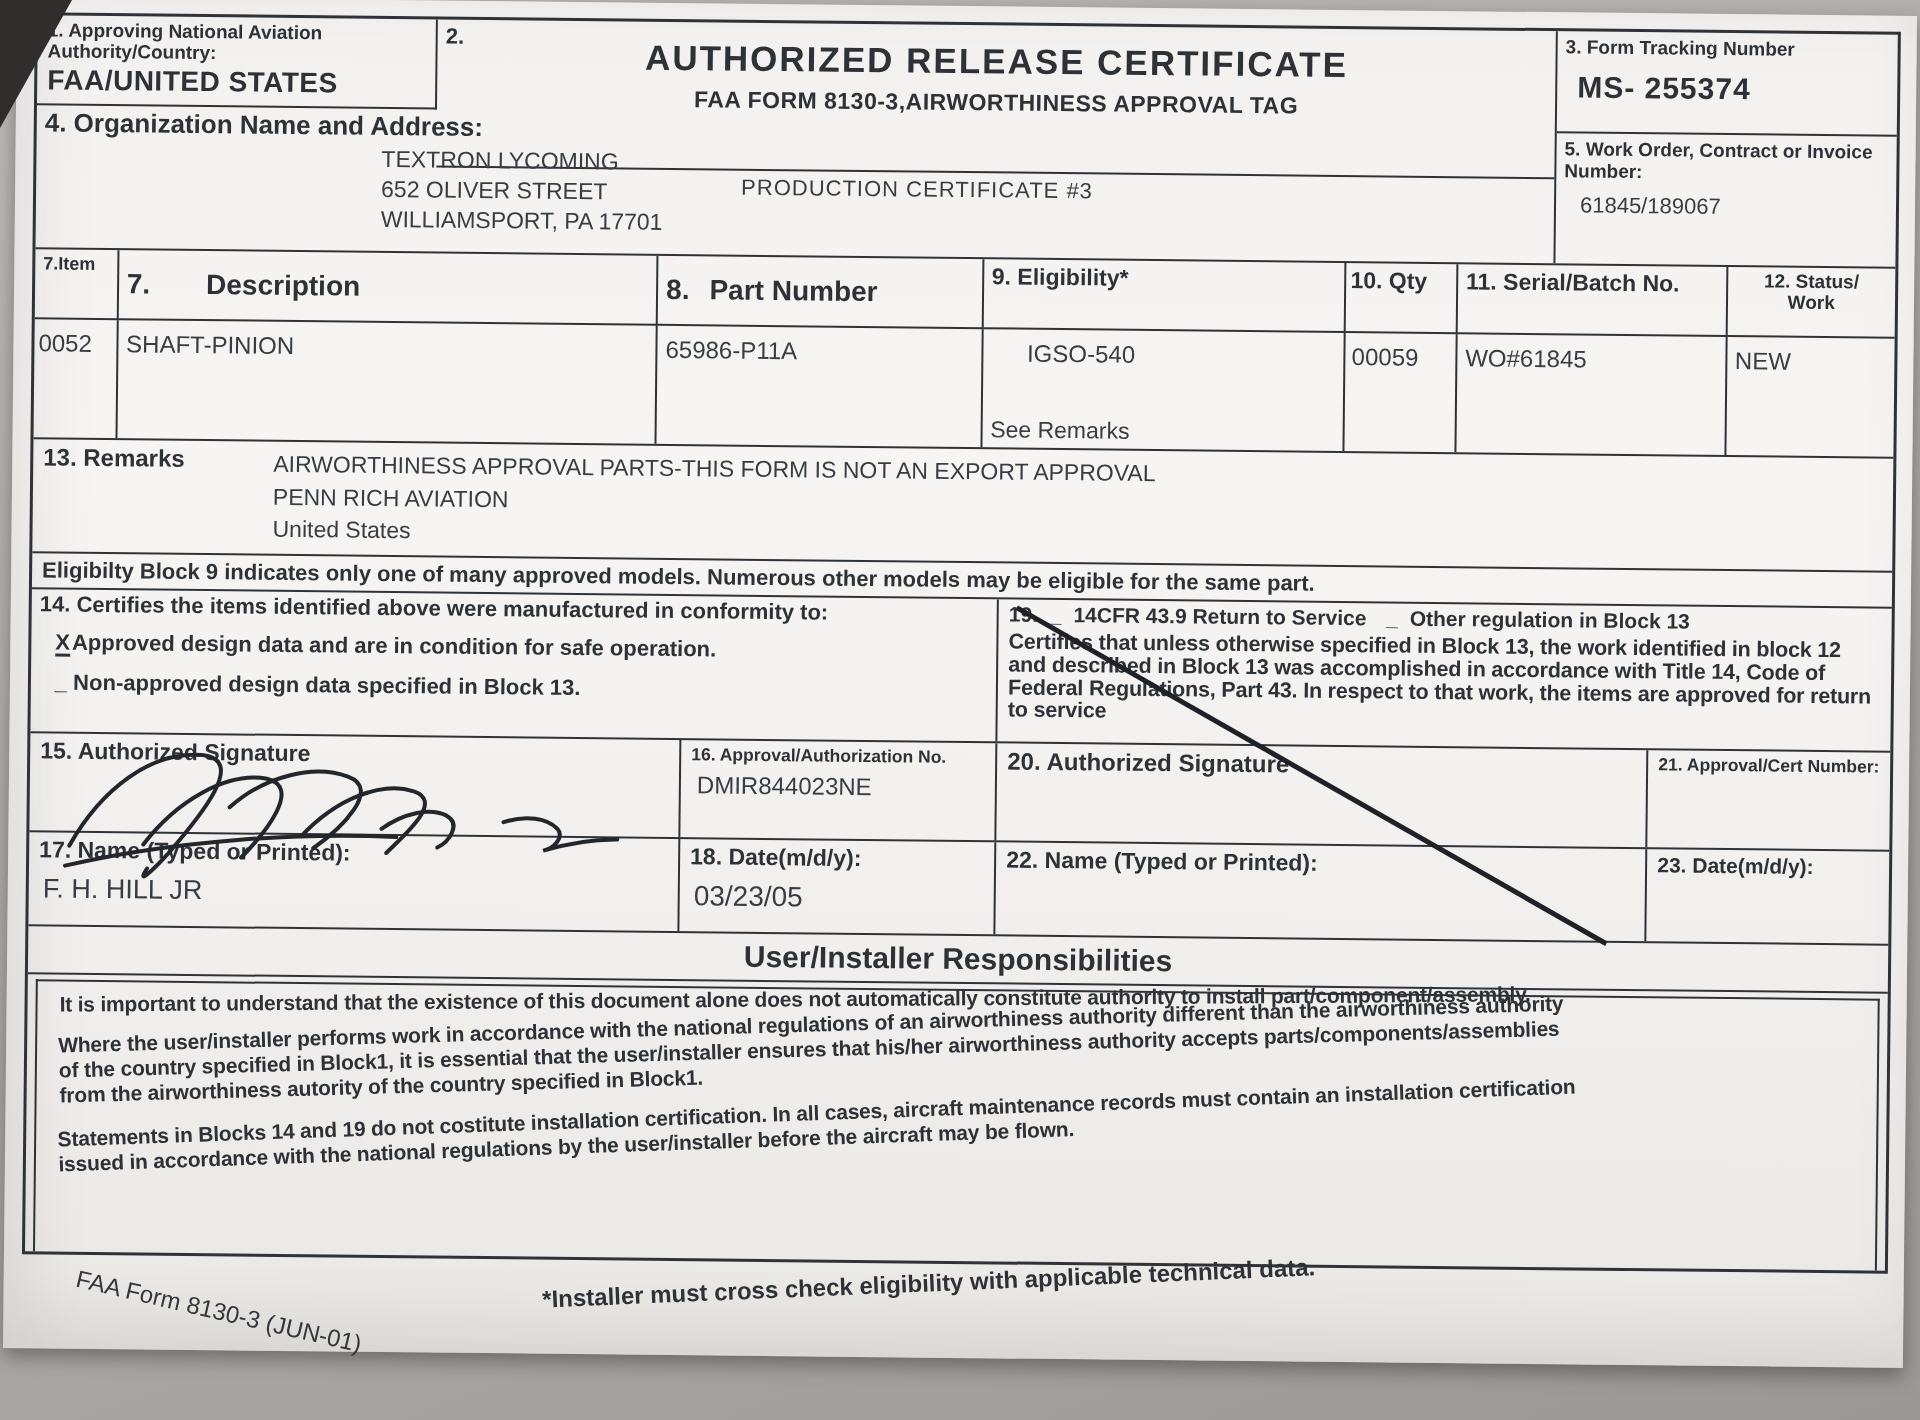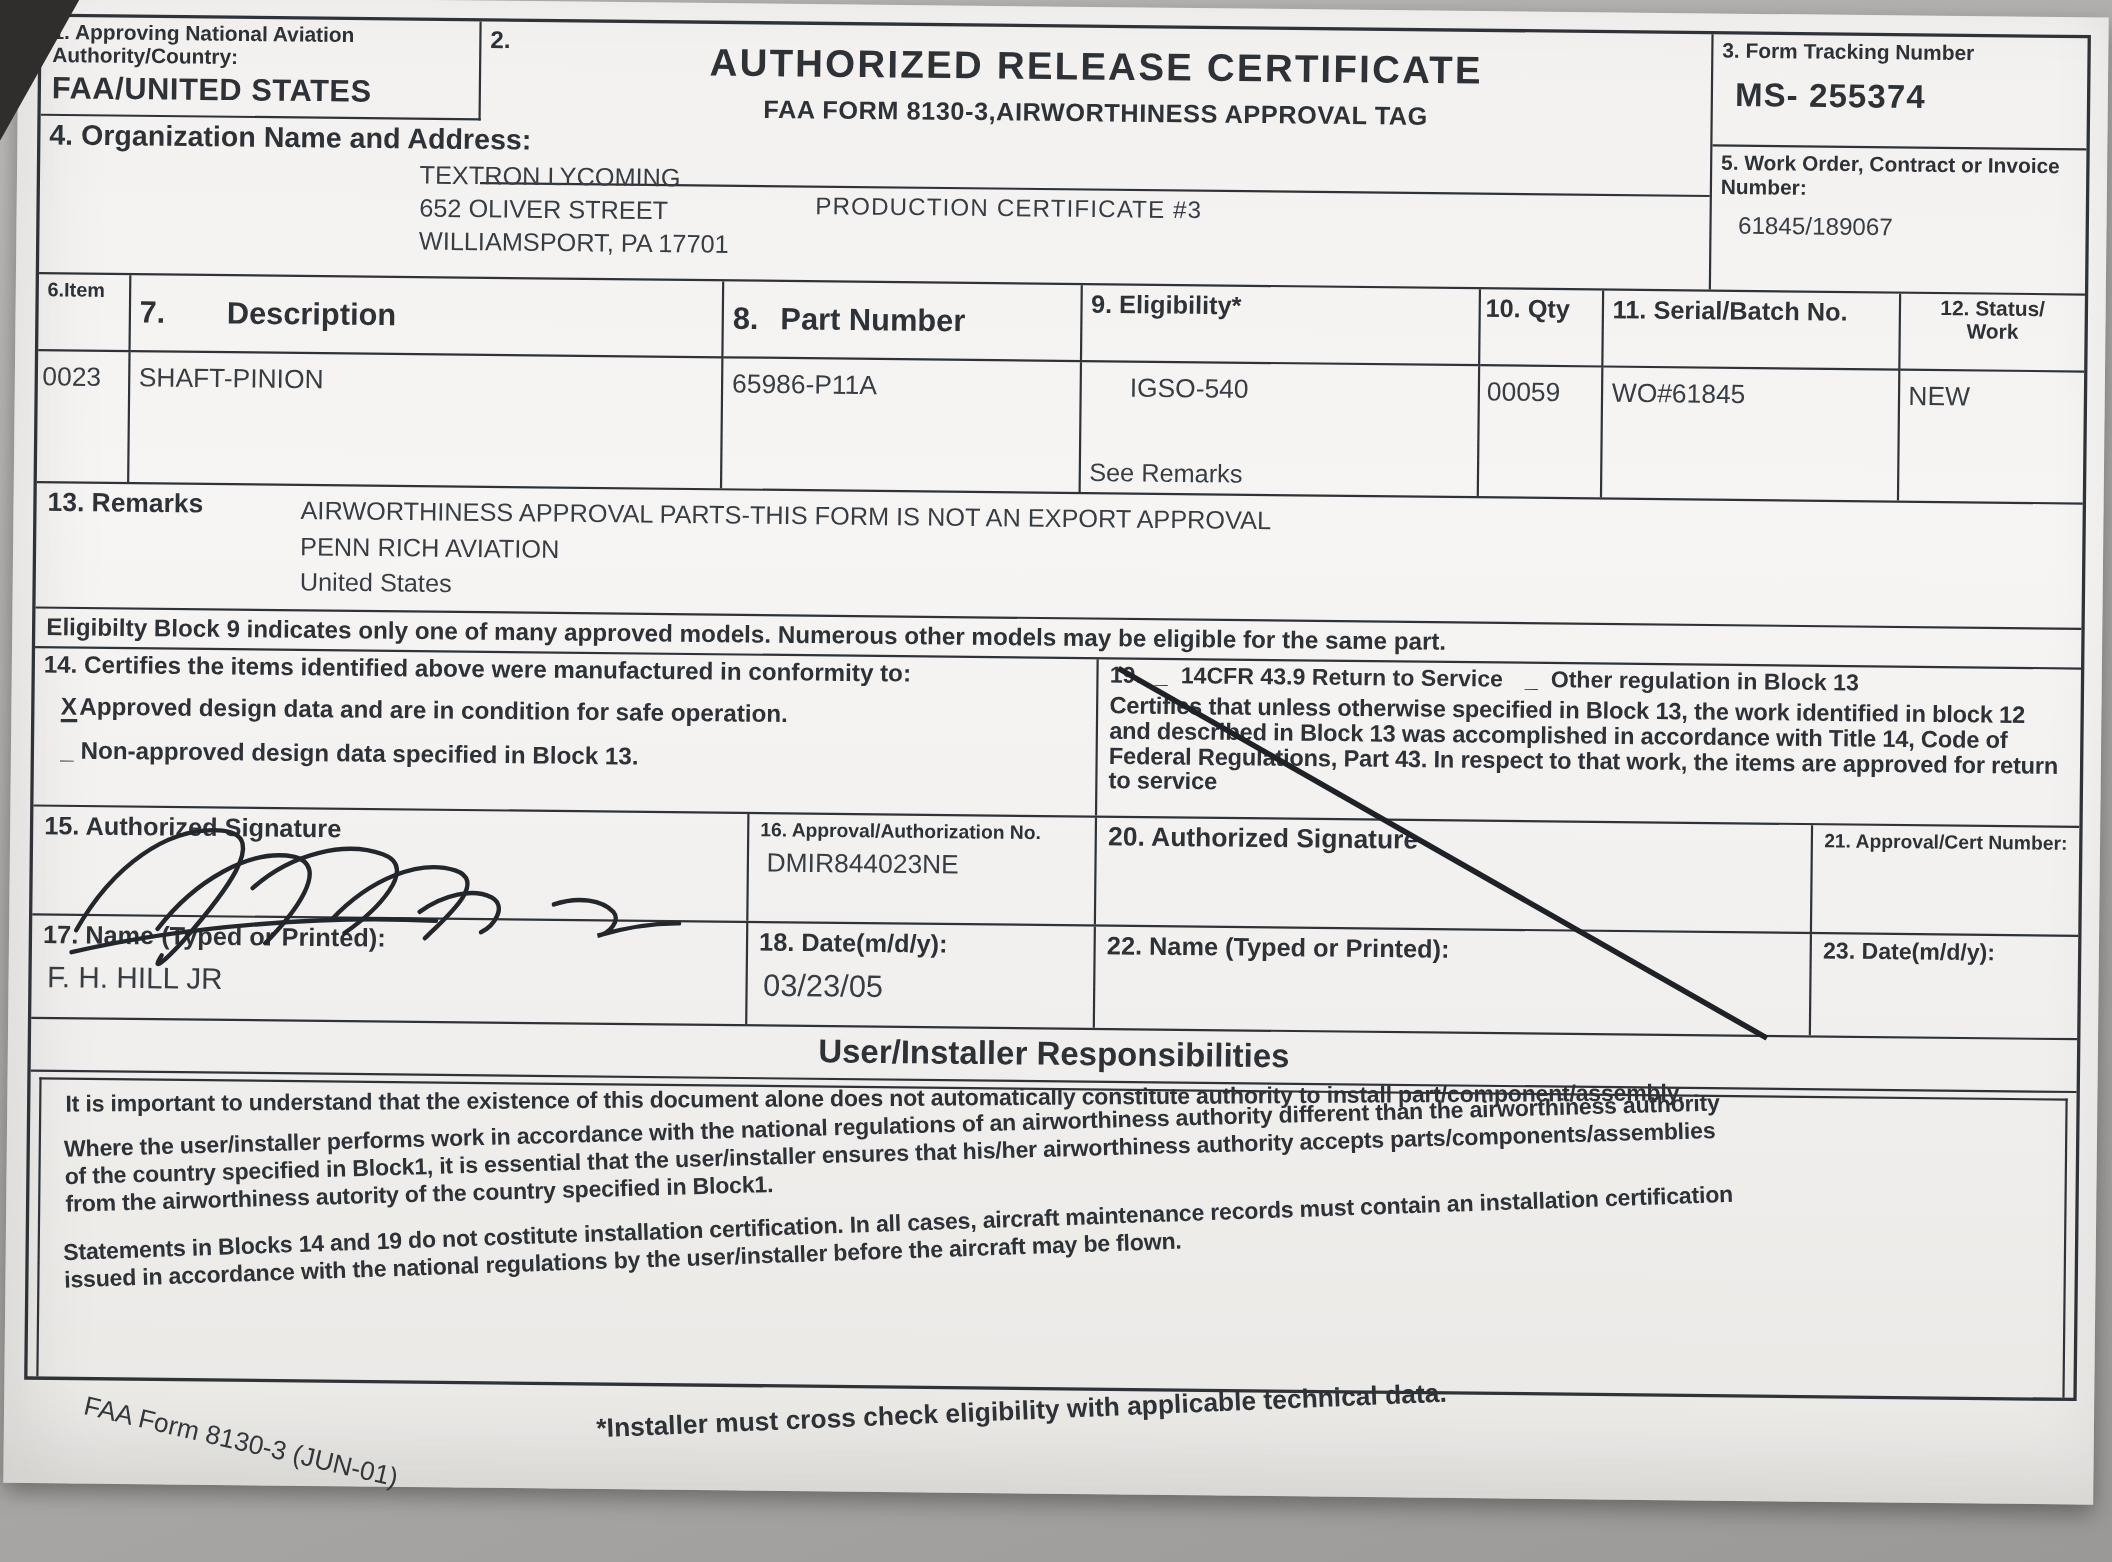--- a/index.html
+++ b/index.html
@@ -122,39 +122,39 @@
             <div class="val">MS- 255374</div>
           </div>
           <div class="b5">
             <div class="lbl">5. Work Order, Contract or Invoice Number:</div>
             <div class="val">61845/189067</div>
           </div>
         </div>
       </div>
 
       <div class="tbl band">
-        <div class="c hc h-item">6.Item</div>
+        <div class="c hc h-item">7.Item</div>
         <div class="c hc h-big">
           <span>7.</span>
           <span class="sp">Description</span>
         </div>
         <div class="c hc h-big">
           <span>8.</span>
           <span class="sp" style="margin-left:20px">Part Number</span>
         </div>
         <div class="c hc h-mid">9. Eligibility*</div>
         <div class="c hc h-mid" style="padding-left:4px">10. Qty</div>
         <div class="c hc h-mid">11. Serial/Batch No.</div>
         <div class="c hc h-status last">
           <div>12. Status/</div>
           <div>Work</div>
         </div>
 
         <div class="c bc">
-            <div class="v" style="margin-left:-4px">0023</div>
+            <div class="v" style="margin-left:-4px">0052</div>
           </div>
         <div class="c bc">
             <div class="v">SHAFT-PINION</div>
           </div>
         <div class="c bc">
             <div class="v">65986-P11A</div>
           </div>
         <div class="c bc">
           <div class="v" style="margin-left:36px">IGSO-540</div>
           <div class="see-remarks">See Remarks</div>

